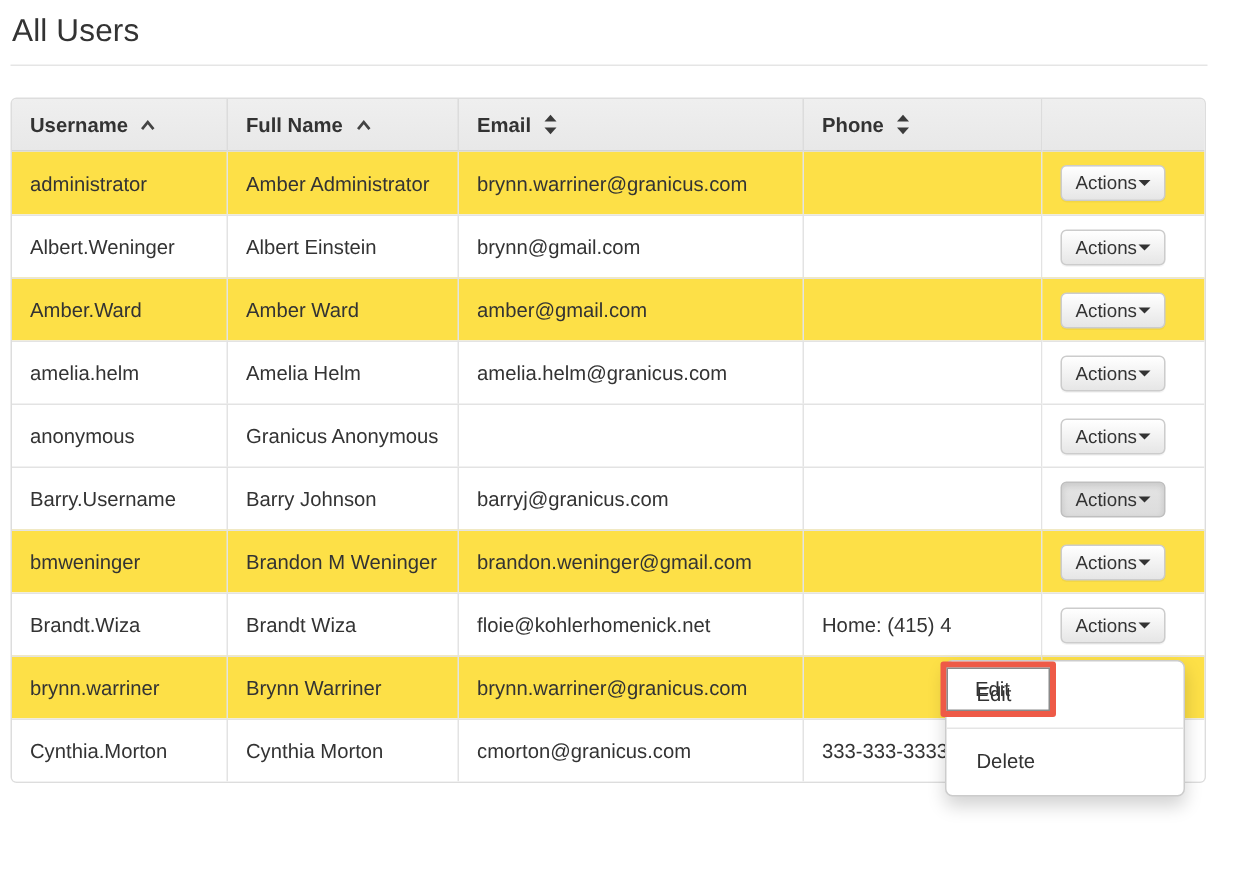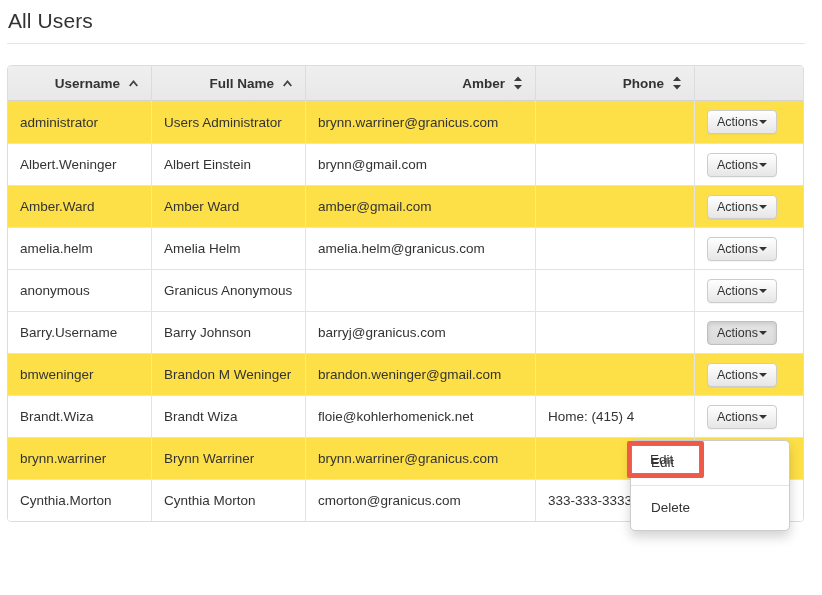--- a/index.html
+++ b/index.html
@@ -73,21 +73,21 @@
     vertical-align: middle;
     position: relative;
     white-space: nowrap;
     cursor: pointer;
   }
   table.users thead th:last-child { border-right: none; }
 
   .th-inner {
     display: flex;
     align-items: center;
-    justify-content: flex-end;
+    justify-content: flex-start;
     width: 100%;
   }
   .sort-ico {
     display: inline-block;
     margin-left: 8px;
     color: #444444;
     line-height: 1;
     flex: 0 0 auto;
   }
   .sort-ico svg { display: block; }
@@ -240,21 +240,21 @@
               <span>Full Name</span>
               <span class="sort-ico">
                 <svg width="11" height="8" viewBox="0 0 11 8">
                     <path d="M5.5 1 L10 6.5 L8.6 7.6 L5.5 3.8 L2.4 7.6 L1 6.5 Z" fill="#444"></path>
                   </svg>
               </span>
             </span>
           </th>
           <th>
             <span class="th-inner">
-              <span>Amber</span>
+              <span>Email</span>
               <span class="sort-ico">
                 <svg width="10" height="14" viewBox="0 0 10 14">
                   <path d="M5 0.5 L9 5 L1 5 Z" fill="#3b3b3b"></path>
                   <path d="M5 13.5 L9 9 L1 9 Z" fill="#3b3b3b"></path>
                 </svg>
               </span>
             </span>
           </th>
           <th>
             <span class="th-inner">
@@ -270,21 +270,21 @@
           <th>
             <span class="th-inner">
               <span></span>
             </span>
           </th>
         </tr>
       </thead>
       <tbody id="users-body">
           <tr class="striped">
             <td>administrator</td>
-            <td>Users Administrator</td>
+            <td>Amber Administrator</td>
             <td>brynn.warriner@granicus.com</td>
             <td></td>
             <td class="actions-cell"><button class="btn-actions">
                 <span>Actions</span>
                 <span class="caret-dn"></span>
               </button></td>
           </tr>
           <tr class="plain">
             <td>Albert.Weninger</td>
             <td>Albert Einstein</td>

